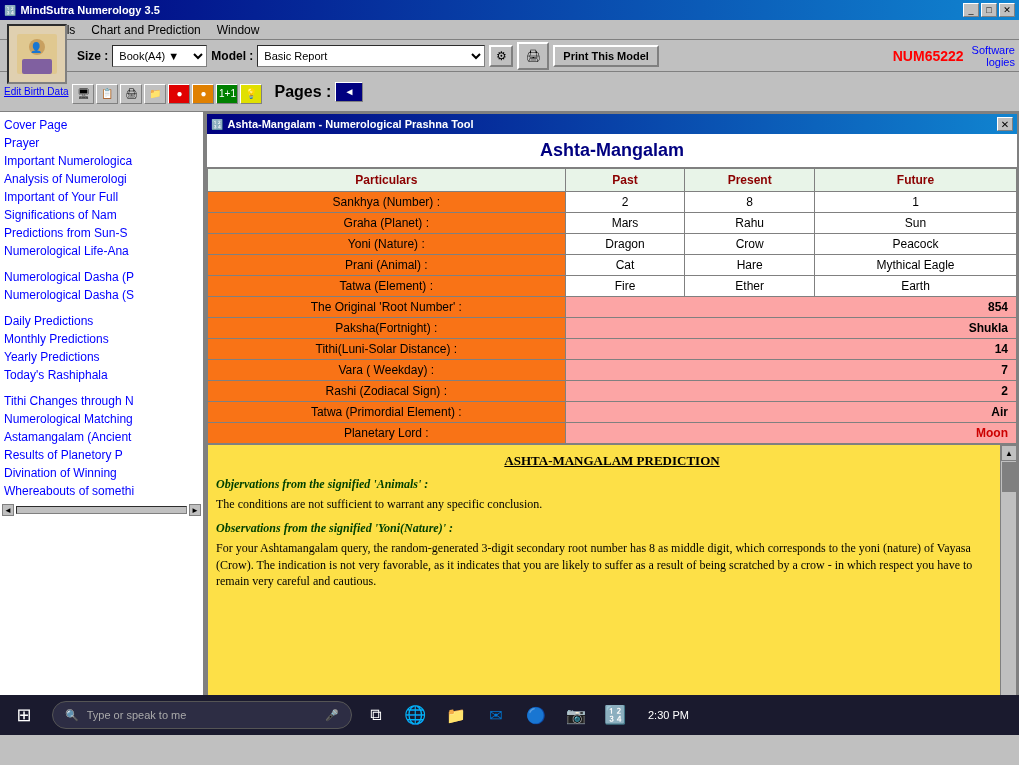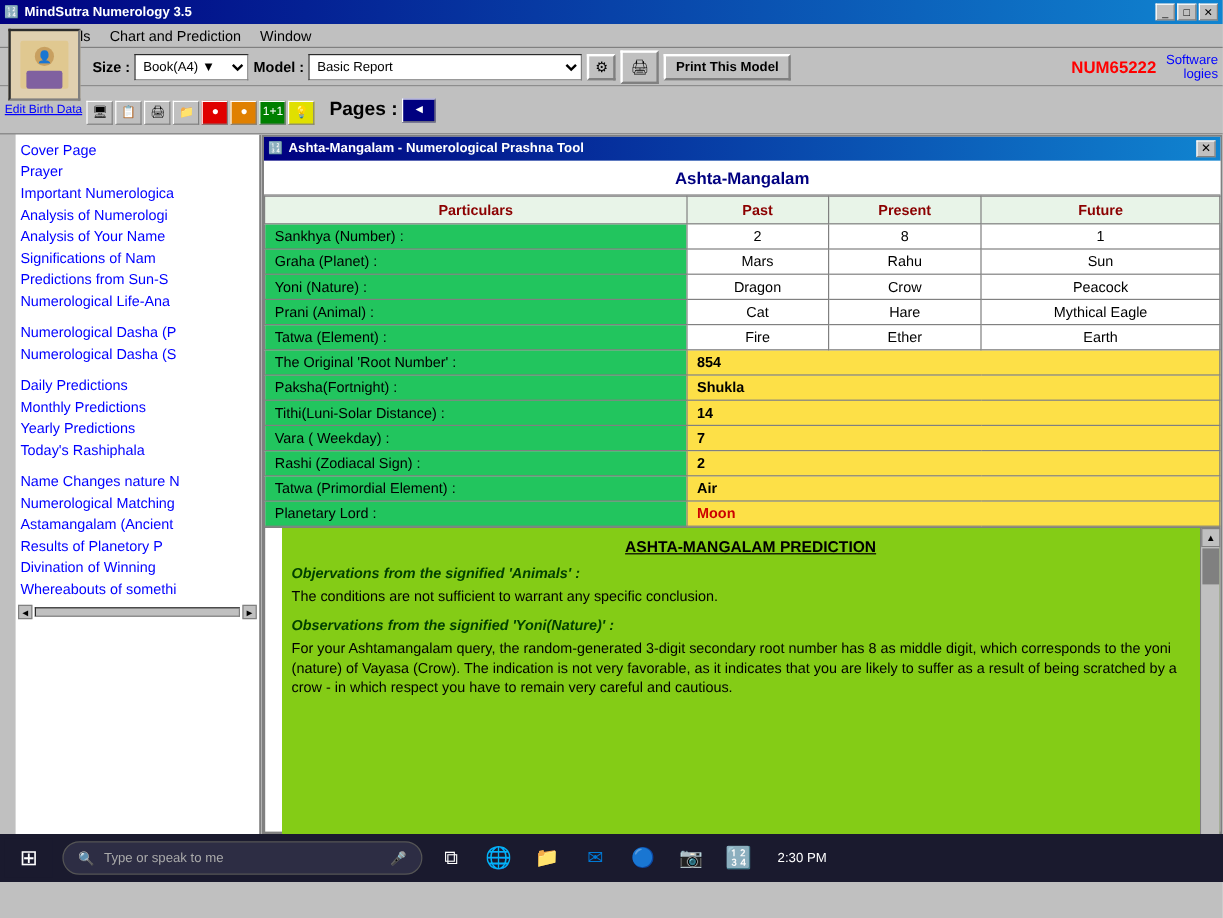--- a/index.html
+++ b/index.html
@@ -162,28 +162,28 @@
       border: 1px solid #808080;
       color: darkred;
       font-weight: bold;
     }
     .data-table td {
       padding: 3px 8px;
       border: 1px solid #808080;
       text-align: center;
     }
     .data-table .label-cell {
-      text-align: left;
+      text-align: center;
       font-weight: normal;
-      background: #22c55e;
+      background: #f97316;
     }
     .table-title-row td {
-      text-align: left;
-      font-weight: bold;
-      background: #fde047;
+      text-align: right;
+      font-weight: bold;
+      background: #fca5a5;
     }
     .pred-title {
       text-align: center;
       font-weight: bold;
       text-decoration: underline;
       margin-bottom: 8px;
       font-size: 13px;
     }
     .pred-section-title {
       font-style: italic;
@@ -195,21 +195,21 @@
       margin-bottom: 8px;
       line-height: 1.4;
     }
 
     
     .dialog-icon { font-size: 10px; margin-right: 4px; }
 
     
     .content-title {
       text-align: center;
-      font-size: 14px;
+      font-size: 18px;
       font-weight: bold;
       color: #000080;
       padding: 6px;
       background: white;
       border-bottom: 1px solid #808080;
     }
 
     
     .status-bar {
       height: 30px;
@@ -329,25 +329,24 @@
       background: #c0c0c0;
       align-items: center;
       padding: 2px 4px;
       border-bottom: 1px solid #808080;
       gap: 4px;
     }
 
     .scrollable-pred {
       height: 290px;
       overflow-y: scroll;
-      background: #84cc16;
+      background: #fde047;
       padding: 8px;
-      font-family: Liberation Sans, sans-serif;
+      font-family: Liberation Serif, serif;
       font-size: 12px;
-      margin-left: 14px;
     }
   </style>
 </head>
 <body>
 
 <div class="title-bar">
   <span class="title-bar-icon">🔢</span>
   <span>MindSutra Numerology 3.5</span>
   <div class="title-bar-controls">
     <button class="title-bar-btn">_</button>
@@ -401,41 +400,41 @@
     <div class="small-icon-btn">📁</div>
     <div class="small-icon-btn" style="background:#e00000; color:white;">●</div>
     <div class="small-icon-btn" style="background:#e08000; color:white;">●</div>
     <div class="small-icon-btn" style="background:#008000; color:white;">1+1</div>
     <div class="small-icon-btn" style="background:#e0e000; color:black;">💡</div>
   </div>
   <span class="pages-label" style="margin-left:8px;">Pages :</span>
   <div class="small-icon-btn" style="background:#000080; color:white; width:28px;">◄</div>
 </div>
 
-<div class="main-layout" style="height: calc(765px - 20px - 20px - 32px - 40px - 70px); padding-left: 13px;">
+<div class="main-layout" style="height: calc(765px - 20px - 20px - 32px - 40px - 70px);">
 
   <div class="sidebar">
     <div class="sidebar-item">Cover Page</div>
     <div class="sidebar-item">Prayer</div>
     <div class="sidebar-item">Important Numerologica</div>
     <div class="sidebar-item">Analysis of Numerologi</div>
-    <div class="sidebar-item">Analysis of Your Name</div>
+    <div class="sidebar-item">Important of Your Full</div>
     <div class="sidebar-item">Significations of Nam</div>
     <div class="sidebar-item">Predictions from Sun-S</div>
     <div class="sidebar-item">Numerological Life-Ana</div>
     <div class="sidebar-separator"></div>
     <div class="sidebar-item">Numerological Dasha (P</div>
     <div class="sidebar-item">Numerological Dasha (S</div>
     <div class="sidebar-separator"></div>
     <div class="sidebar-item">Daily Predictions</div>
     <div class="sidebar-item">Monthly Predictions</div>
     <div class="sidebar-item">Yearly Predictions</div>
     <div class="sidebar-item">Today's Rashiphala</div>
     <div class="sidebar-separator"></div>
-    <div class="sidebar-item">Name Changes nature N</div>
+    <div class="sidebar-item">Tithi Changes through N</div>
     <div class="sidebar-item">Numerological Matching</div>
     <div class="sidebar-item">Astamangalam (Ancient</div>
     <div class="sidebar-item">Results of Planetory P</div>
     <div class="sidebar-item">Divination of Winning</div>
     <div class="sidebar-item">Whereabouts of somethi</div>
 
     <div style="height:20px; display:flex; align-items:center; justify-content:space-between; padding:0 2px;">
       <button style="width:12px; height:12px; font-size:8px; background:#c0c0c0; border:1px solid #808080; cursor:pointer;">◄</button>
       <div style="flex:1; height:8px; background:#c0c0c0; border:1px inset #808080; margin:0 2px;"></div>
       <button style="width:12px; height:12px; font-size:8px; background:#c0c0c0; border:1px solid #808080; cursor:pointer;">►</button>

